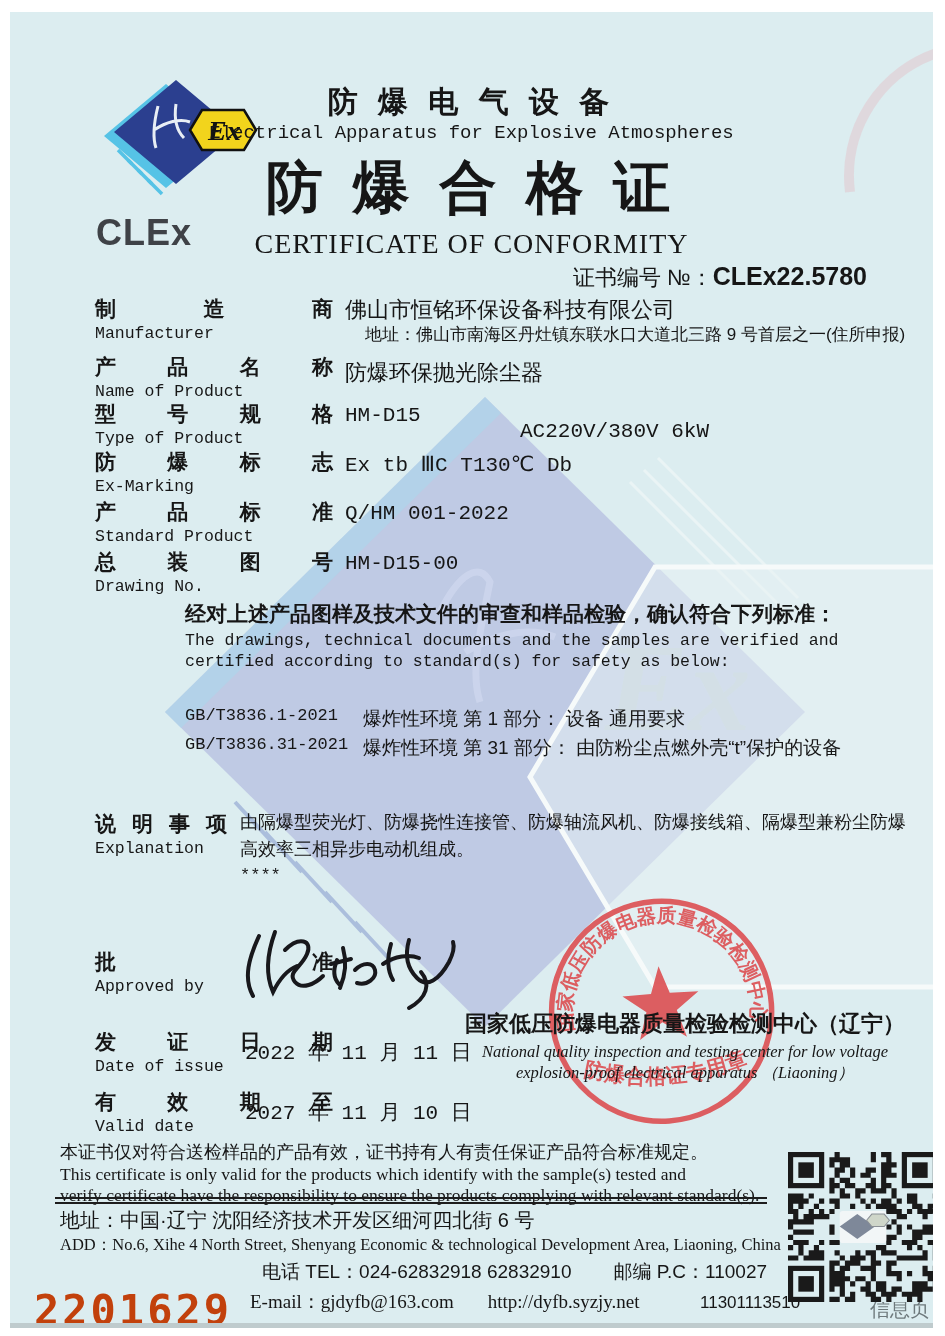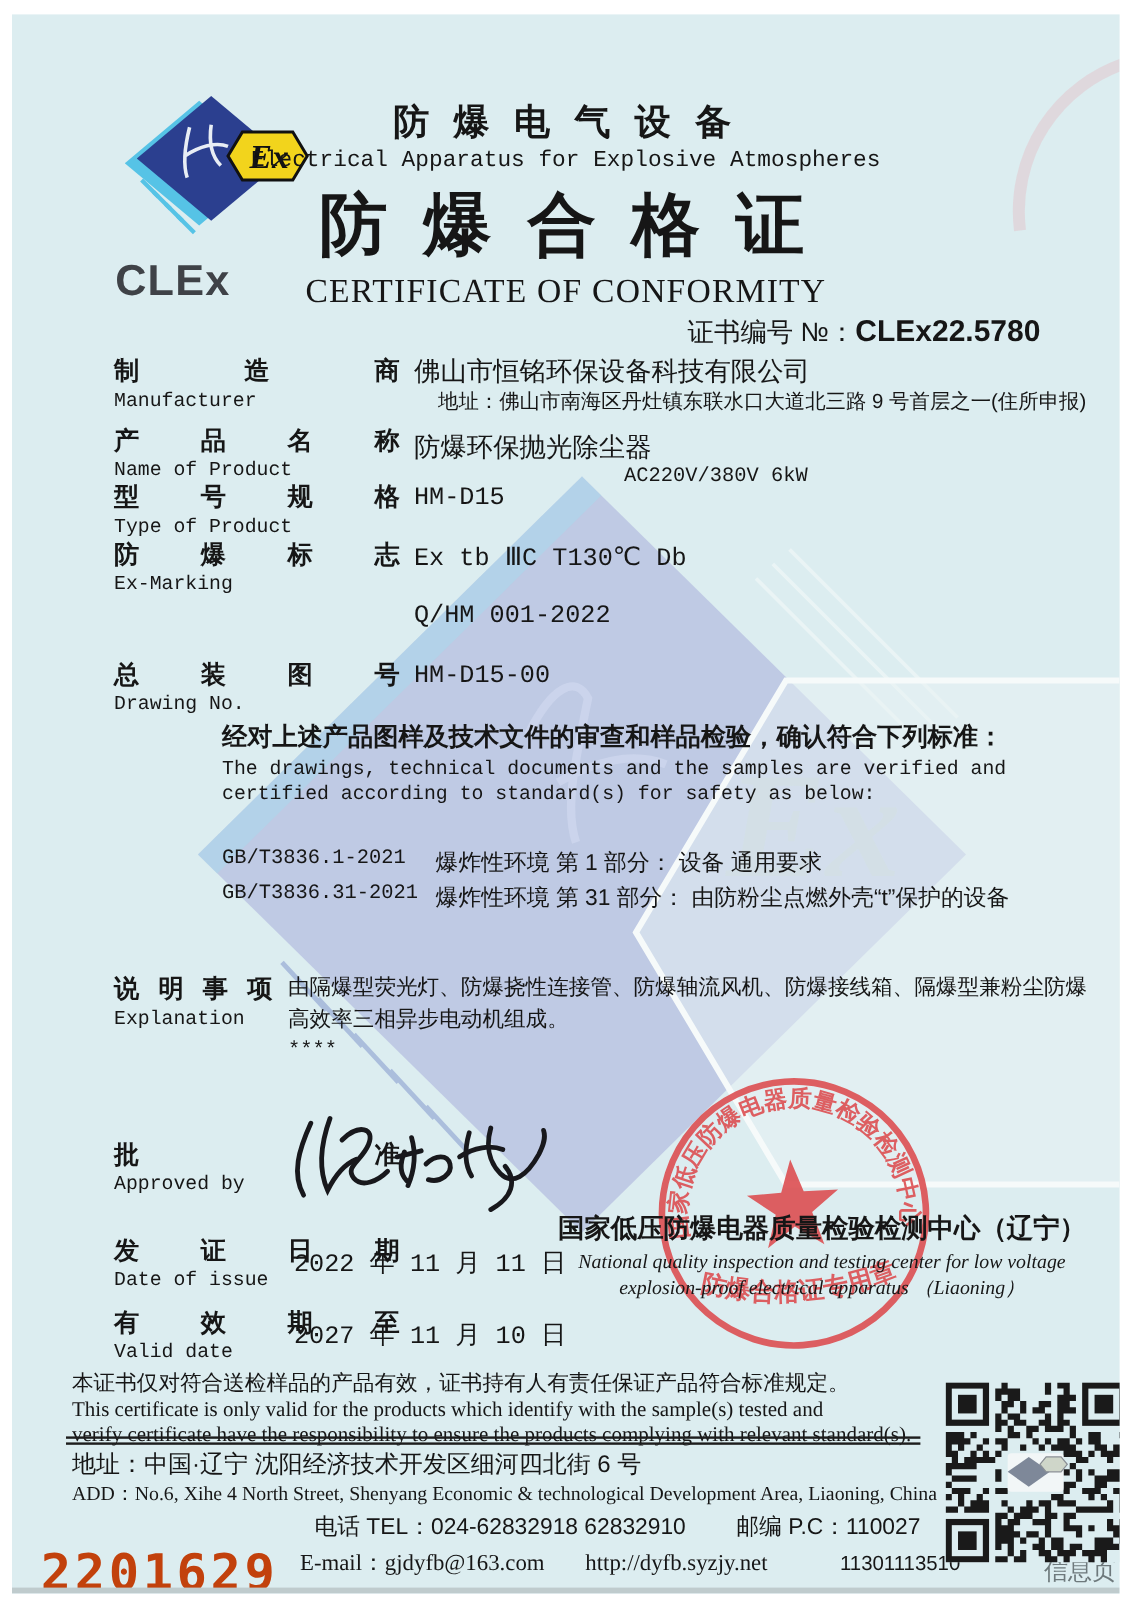--- a/index.html
+++ b/index.html
@@ -128,28 +128,32 @@
     <div class="zh">产品名称</div>
     <div class="en">Name of Product</div>
   </div>
   <div class="abs fval" style="left:335px;top:346px;">防爆环保抛光除尘器</div>
 
   <div class="abs flabel" style="top:388px;">
     <div class="zh">型号规格</div>
     <div class="en">Type of Product</div>
   </div>
   <div class="abs fval mono" style="left:335px;top:392px;font-size:21px;">HM-D15</div>
-  <div class="abs fval mono" style="left:510px;top:376px;font-size:17px;">AC220V/380V 6kW</div>
+  <div class="abs fval mono" style="left:510px;top:408px;font-size:21px;">AC220V/380V 6kW</div>
 
   <div class="abs flabel" style="top:436px;">
     <div class="zh">防爆标志</div>
     <div class="en">Ex-Marking</div>
   </div>
   <div class="abs fval mono" style="left:335px;top:440px;font-size:21px;">Ex tb ⅢC T130℃ Db</div>
 
+  <div class="abs flabel" style="top:486px;">
+    <div class="zh">产品标准</div>
+    <div class="en">Standard Product</div>
+  </div>
   <div class="abs fval mono" style="left:335px;top:490px;font-size:21px;">Q/HM 001-2022</div>
 
   <div class="abs flabel" style="top:536px;">
     <div class="zh">总装图号</div>
     <div class="en">Drawing No.</div>
   </div>
   <div class="abs fval mono" style="left:335px;top:540px;font-size:21px;">HM-D15-00</div>
 
   <div class="abs verif-zh">经对上述产品图样及技术文件的审查和样品检验，确认符合下列标准：</div>
   <div class="abs verif-en">

